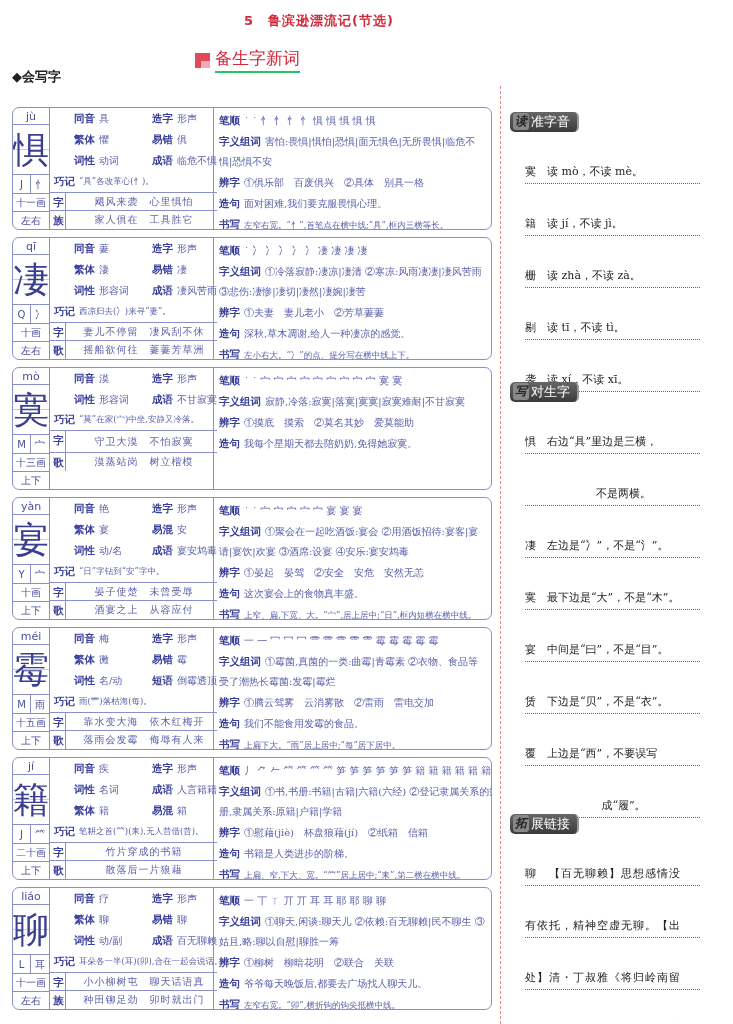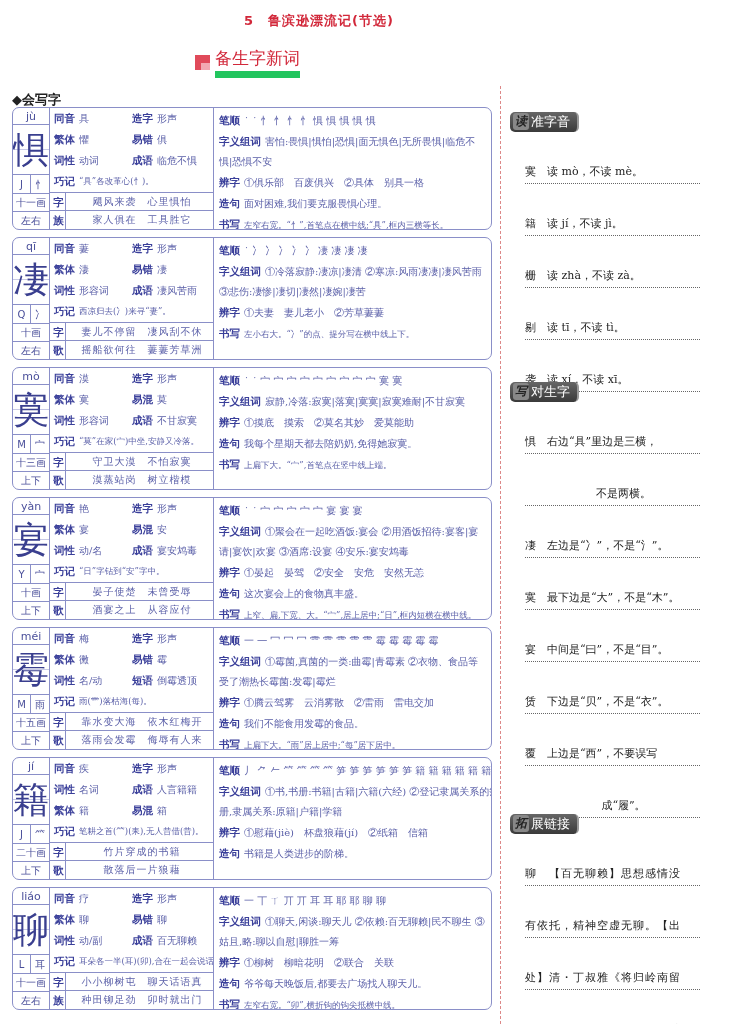--- a/index.html
+++ b/index.html
@@ -11,23 +11,23 @@
     position: absolute; top: 12px; left: 0; width: 638px; text-align: center;
     color: #d2283a; font-family: "DejaVu Sans", sans-serif; font-size: 13px; font-weight: bold; letter-spacing: 1px;
   }
   .section-badge {
     position: absolute; top: 47px; left: 195px; display: flex; align-items: center;
   }
   .section-badge .sq { width: 15px; height: 15px; position: relative; margin-right: 5px; }
   .section-badge .sq .a { position:absolute; left:0; top:0; width:15px; height:8px; background:#e04a5a; }
   .section-badge .sq .b { position:absolute; left:0; top:0; width:6px; height:15px; background:#e04a5a; }
   .section-badge .sq .c { position:absolute; left:6px; top:8px; width:9px; height:7px; background:#f2a9b2; }
-  .section-badge .txt { color: #d2283a; font-family: "DejaVu Sans", sans-serif; font-size: 17px; border-bottom: 7px solid #22c55e; padding-bottom: 1px; }
+  .section-badge .txt { color: #d2283a; font-family: "DejaVu Sans", sans-serif; font-size: 17px; border-bottom: 2px solid #22c55e; padding-bottom: 1px; }
   .subhead {
-    position: absolute; top: 91px; left: 12px; font-family: "DejaVu Sans", sans-serif; font-size: 13px; font-weight: bold; color: #222;
+    position: absolute; top: 68px; left: 12px; font-family: "DejaVu Sans", sans-serif; font-size: 13px; font-weight: bold; color: #222;
   }
   .divider-v {
     position: absolute; left: 500px; top: 86px; height: 938px; border-left: 1px dashed #d88; 
   }
   .cards { position: absolute; left: 12px; top: 107px; width: 480px; }
   .card {
     position: relative; height: 123px; margin-bottom: 7px;
     border: 1.5px solid #8a8fc8; border-radius: 7px; display: grid;
     grid-template-columns: 37px 164px 1fr; font-size: 10.5px; overflow: hidden;
   }
@@ -38,21 +38,21 @@
     background:
       linear-gradient(to right, transparent 49%, #c8cae6 49%, #c8cae6 51%, transparent 51%),
       linear-gradient(to bottom, transparent 49%, #c8cae6 49%, #c8cae6 51%, transparent 51%);
   }
   .lr { display: grid; grid-template-columns: 1fr 1fr; border-bottom: 1px solid #8a8fc8; }
   .lr span { text-align: center; font-size: 10px; line-height: 19px; font-family: "DejaVu Sans", sans-serif; }
   .lr span:first-child { border-right: 1px solid #8a8fc8; }
   .strokes, .struct { text-align: center; font-size: 10px; line-height: 18px; }
   .strokes { border-bottom: 1px solid #8a8fc8; }
   .col-mid { border-right: 1px solid #8a8fc8; display: grid; grid-template-rows: 21px 21px 21px 22px 18px 18px; }
-  .row2 { display: grid; grid-template-columns: 78px 1fr; align-items: center; padding-left: 4px; white-space: nowrap; }
+  .row2 { display: grid; grid-template-columns: 78px 1fr; align-items: center; padding-left: 4px; white-space: nowrap; margin-left: 20px; }
   .row1 { display: flex; align-items: center; padding-left: 4px; white-space: nowrap; overflow: hidden; }
   .lbl { font-family: "DejaVu Sans", sans-serif; font-weight: bold; color: #3a3f9a; margin-right: 4px; font-size: 10.5px; }
   .val { color: #5a5fa8; font-size: 10px; }
   .tip { border-bottom: 1px solid #8a8fc8; }
   .tip .val { font-size: 8.5px; }
   .song { display: grid; grid-template-columns: 16px 1fr; align-items: center; }
   .song .lbl { border-right: 1px solid #8a8fc8; height: 100%; line-height: 18px; text-align: center; margin: 0; padding-left: 2px; }
   .song .val { padding-left: 5px; letter-spacing: 1px; text-align: center; }
   .song.top { border-bottom: 1px solid #8a8fc8; }
   .col-right { padding: 2px 4px 0 5px; font-size: 10px; line-height: 20px; }
@@ -169,43 +169,40 @@
         </div>
       <div class="song">
           <span class="lbl">歌</span>
           <span class="val">摇船欲何往　萋萋芳草洲</span>
         </div>
     </div>
     <div class="col-right">
       <div class="line"><span class="lbl">笔顺</span><span class="val">˙ 冫 冫 冫 冫 冫 凄 凄 凄 凄</span></div>
       <div class="wrap"><span class="lbl">字义组词</span><span class="val">①冷落寂静:凄凉|凄清 ②寒凉:风雨凄凄|凄风苦雨 ③悲伤:凄惨|凄切|凄然|凄婉|凄苦</span></div>
       <div class="line"><span class="lbl">辨字</span><span class="val">①夫妻　妻儿老小　②芳草萋萋</span></div>
+      <div class="line"><span class="lbl">造句</span><span class="val">深秋,草木凋谢,给人一种凄凉的感觉。</span></div>
       <div class="line"><span class="lbl">书写</span><span class="val small">左小右大。“冫”的点、提分写在横中线上下。</span></div>
     </div>
   </div>
 
   <div class="card">
     <div class="col-left">
       <div class="pinyin">mò</div>
       <div class="bigchar">寞</div>
       <div class="lr">
         <span>M</span>
         <span>宀</span>
       </div>
       <div class="strokes">十三画</div>
       <div class="struct">上下</div>
     </div>
     <div class="col-mid">
       <div class="row2">
         <span><span class="lbl">同音</span><span class="val">漠</span></span>
         <span><span class="lbl">造字</span><span class="val">形声</span></span>
-      </div>
-      <div class="row2">
-        <span><span class="lbl">繁体</span><span class="val">寞</span></span>
-        <span><span class="lbl">易混</span><span class="val">莫</span></span>
       </div>
       <div class="row2">
         <span><span class="lbl">词性</span><span class="val">形容词</span></span>
         <span><span class="lbl">成语</span><span class="val">不甘寂寞</span></span>
       </div>
       <div class="row1 tip">
           <span class="lbl">巧记</span>
           <span class="val">“莫”在家(宀)中坐,安静又冷落。</span>
         </div>
       <div class="song top">
@@ -215,21 +212,20 @@
       <div class="song">
           <span class="lbl">歌</span>
           <span class="val">漠蒸站岗　树立楷模</span>
         </div>
     </div>
     <div class="col-right">
       <div class="line"><span class="lbl">笔顺</span><span class="val">˙ ˙ 宀 宀 宀 宀 宀 宀 宀 宀 宀 寞 寞</span></div>
       <div class="wrap"><span class="lbl">字义组词</span><span class="val">寂静,冷落:寂寞|落寞|寞寞|寂寞难耐|不甘寂寞</span></div>
       <div class="line"><span class="lbl">辨字</span><span class="val">①摸底　摸索　②莫名其妙　爱莫能助</span></div>
       <div class="line"><span class="lbl">造句</span><span class="val">我每个星期天都去陪奶奶,免得她寂寞。</span></div>
-      <div class="line"><span class="lbl">书写</span><span class="val small">上扁下大。“宀”,首笔点在竖中线上端。</span></div>
     </div>
   </div>
 
   <div class="card">
     <div class="col-left">
       <div class="pinyin">yàn</div>
       <div class="bigchar">宴</div>
       <div class="lr">
         <span>Y</span>
         <span>宀</span>
@@ -353,20 +349,21 @@
       <div class="song">
           <span class="lbl">歌</span>
           <span class="val">散落后一片狼藉</span>
         </div>
     </div>
     <div class="col-right">
       <div class="line"><span class="lbl">笔顺</span><span class="val">丿 ⺈ 𠂉 ⺮ ⺮ ⺮ ⺮ 笋 笋 笋 笋 笋 笋 籍 籍 籍 籍 籍 籍 籍</span></div>
       <div class="wrap"><span class="lbl">字义组词</span><span class="val">①书,书册:书籍|古籍|六籍(六经) ②登记隶属关系的簿册,隶属关系:原籍|户籍|学籍</span></div>
       <div class="line"><span class="lbl">辨字</span><span class="val">①慰藉(jiè)　杯盘狼藉(jí)　②纸箱　信箱</span></div>
       <div class="line"><span class="lbl">造句</span><span class="val">书籍是人类进步的阶梯。</span></div>
+      <div class="line"><span class="lbl">书写</span><span class="val small">上扁、窄,下大、宽。“⺮”居上居中;“耒”,第二横在横中线。</span></div>
     </div>
   </div>
 
   <div class="card">
     <div class="col-left">
       <div class="pinyin">liáo</div>
       <div class="bigchar">聊</div>
       <div class="lr">
         <span>L</span>
         <span>耳</span>

